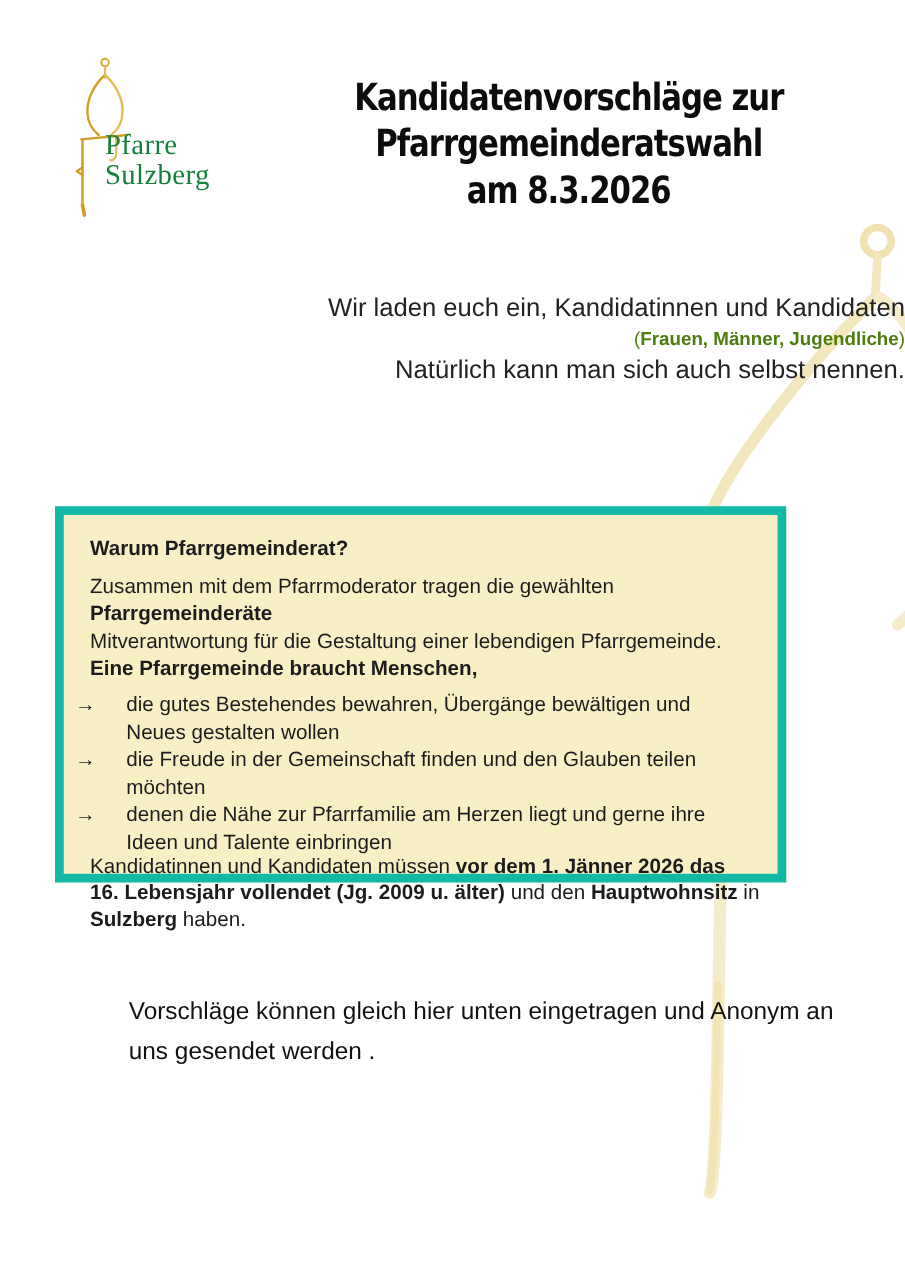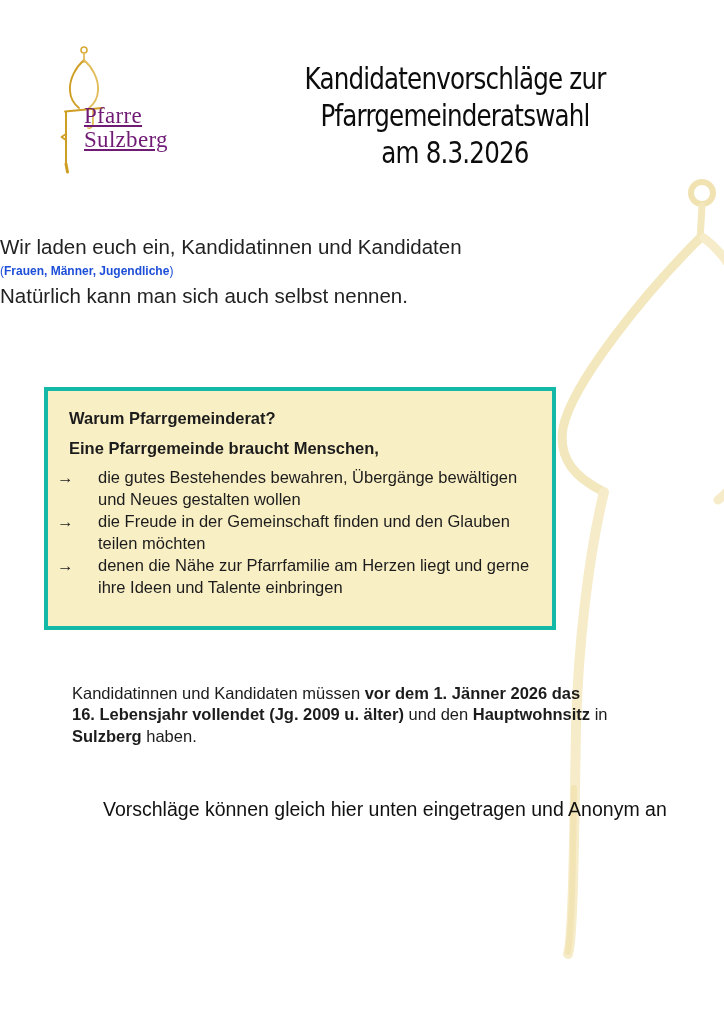--- a/index.html
+++ b/index.html
@@ -14,45 +14,45 @@
   .layer{position:absolute;}
 
   
   #watermark{left:530px;top:148px;width:260px;height:830px;z-index:0;}
 
   
   #logo-tower{left:60px;top:42px;width:48px;height:132px;z-index:2;}
   #logo-name{
     left:84px;top:104px;z-index:2;
     font-family:"Liberation Serif", serif;
-    font-size:23px;line-height:23.5px;color:#701a75;letter-spacing:.3px;text-decoration:underline;
+    font-size:23px;line-height:23.5px;color:#15803d;letter-spacing:.3px;
   }
 
   
   #page-title{
     left:230px;top:60px;width:450px;z-index:2;
     text-align:center;
     font-family:"DejaVu Sans", sans-serif;
-    font-weight:400;font-size:30px;line-height:37px;color:#0c0c0c;
+    font-weight:700;font-size:30px;line-height:37px;color:#0c0c0c;
     letter-spacing:-1px;
   }
   #page-title .tline{transform:scaleX(.82);transform-origin:50% 50%;white-space:nowrap;}
 
   
-  #intro{left:0;top:233px;width:724px;text-align:left;z-index:2;}
+  #intro{left:0;top:233px;width:724px;text-align:right;z-index:2;}
   #intro .big{font-size:20.5px;line-height:28px;color:#222;}
-  #intro .small{font-size:12px;line-height:21px;color:#1d4ed8;}
+  #intro .small{font-size:15px;line-height:21px;color:#4d7c0f;}
   #intro .small b{font-weight:bold;}
 
   
   #info-box{
-    left:44px;top:387px;width:512px;min-height:243px;z-index:2;
+    left:44px;top:405px;width:585px;min-height:243px;z-index:2;
     box-sizing:border-box;
     background:#f9efc5;
-    border:4px solid #14b8a6;
+    border:7px solid #14b8a6;
     padding:16px 20px 14px 21px;
     font-size:16.5px;line-height:22px;color:#1c1c1c;
   }
   #info-box h3{margin:0 0 8px 0;font-size:16.5px;line-height:22px;font-weight:bold;}
   #info-box p{margin:0;}
   #info-box .subhead{font-weight:bold;}
   #bullet-list{margin-top:7px;}
   .bullet{display:flex;margin-left:-12px;}
   .bullet .arr{flex:0 0 41px;padding-left:0;}
   .bullet .btxt{flex:1 1 auto;}
@@ -109,32 +109,33 @@
 </div>
 
 <div id="intro" class="layer">
   <div class="big">Wir laden euch ein, Kandidatinnen und Kandidaten</div>
   <div class="small"><span>(</span><b>Frauen, Männer, Jugendliche</b><span>)</span></div>
   <div class="big">Natürlich kann man sich auch selbst nennen.</div>
 </div>
 
 <div id="info-box" class="layer">
   <h3>Warum Pfarrgemeinderat?</h3>
+  <p><span>Zusammen mit dem Pfarrmoderator tragen die gewählten </span><b>Pfarrgemeinderäte</b><br><span>Mitverantwortung für die Gestaltung einer lebendigen Pfarrgemeinde.</span></p>
   <p class="subhead">Eine Pfarrgemeinde braucht Menschen,</p>
   <div id="bullet-list">
     <div class="bullet">
       <span class="arr">→</span>
       <span class="btxt">die gutes Bestehendes bewahren, Übergänge bewältigen und Neues gestalten wollen</span>
     </div>
     <div class="bullet">
       <span class="arr">→</span>
       <span class="btxt">die Freude in der Gemeinschaft finden und den Glauben teilen möchten</span>
     </div>
     <div class="bullet">
       <span class="arr">→</span>
       <span class="btxt">denen die Nähe zur Pfarrfamilie am Herzen liegt und gerne ihre Ideen und Talente einbringen</span>
     </div>
   </div>
 </div>
 
 <p id="eligibility" class="layer"><span>Kandidatinnen und Kandidaten müssen </span><b>vor dem 1. Jänner 2026 das</b><br><b>16. Lebensjahr vollendet (Jg. 2009 u. älter)</b><span> und den </span><b>Hauptwohnsitz</b><span> in</span><br><b>Sulzberg</b><span> haben.</span></p>
 
-<p id="closing" class="layer"><span>Vorschläge können gleich hier unten eingetragen und Anonym an</span><br></p>
+<p id="closing" class="layer"><span>Vorschläge können gleich hier unten eingetragen und Anonym an</span><br><span>uns gesendet werden .</span></p>
 
 </body></html>

